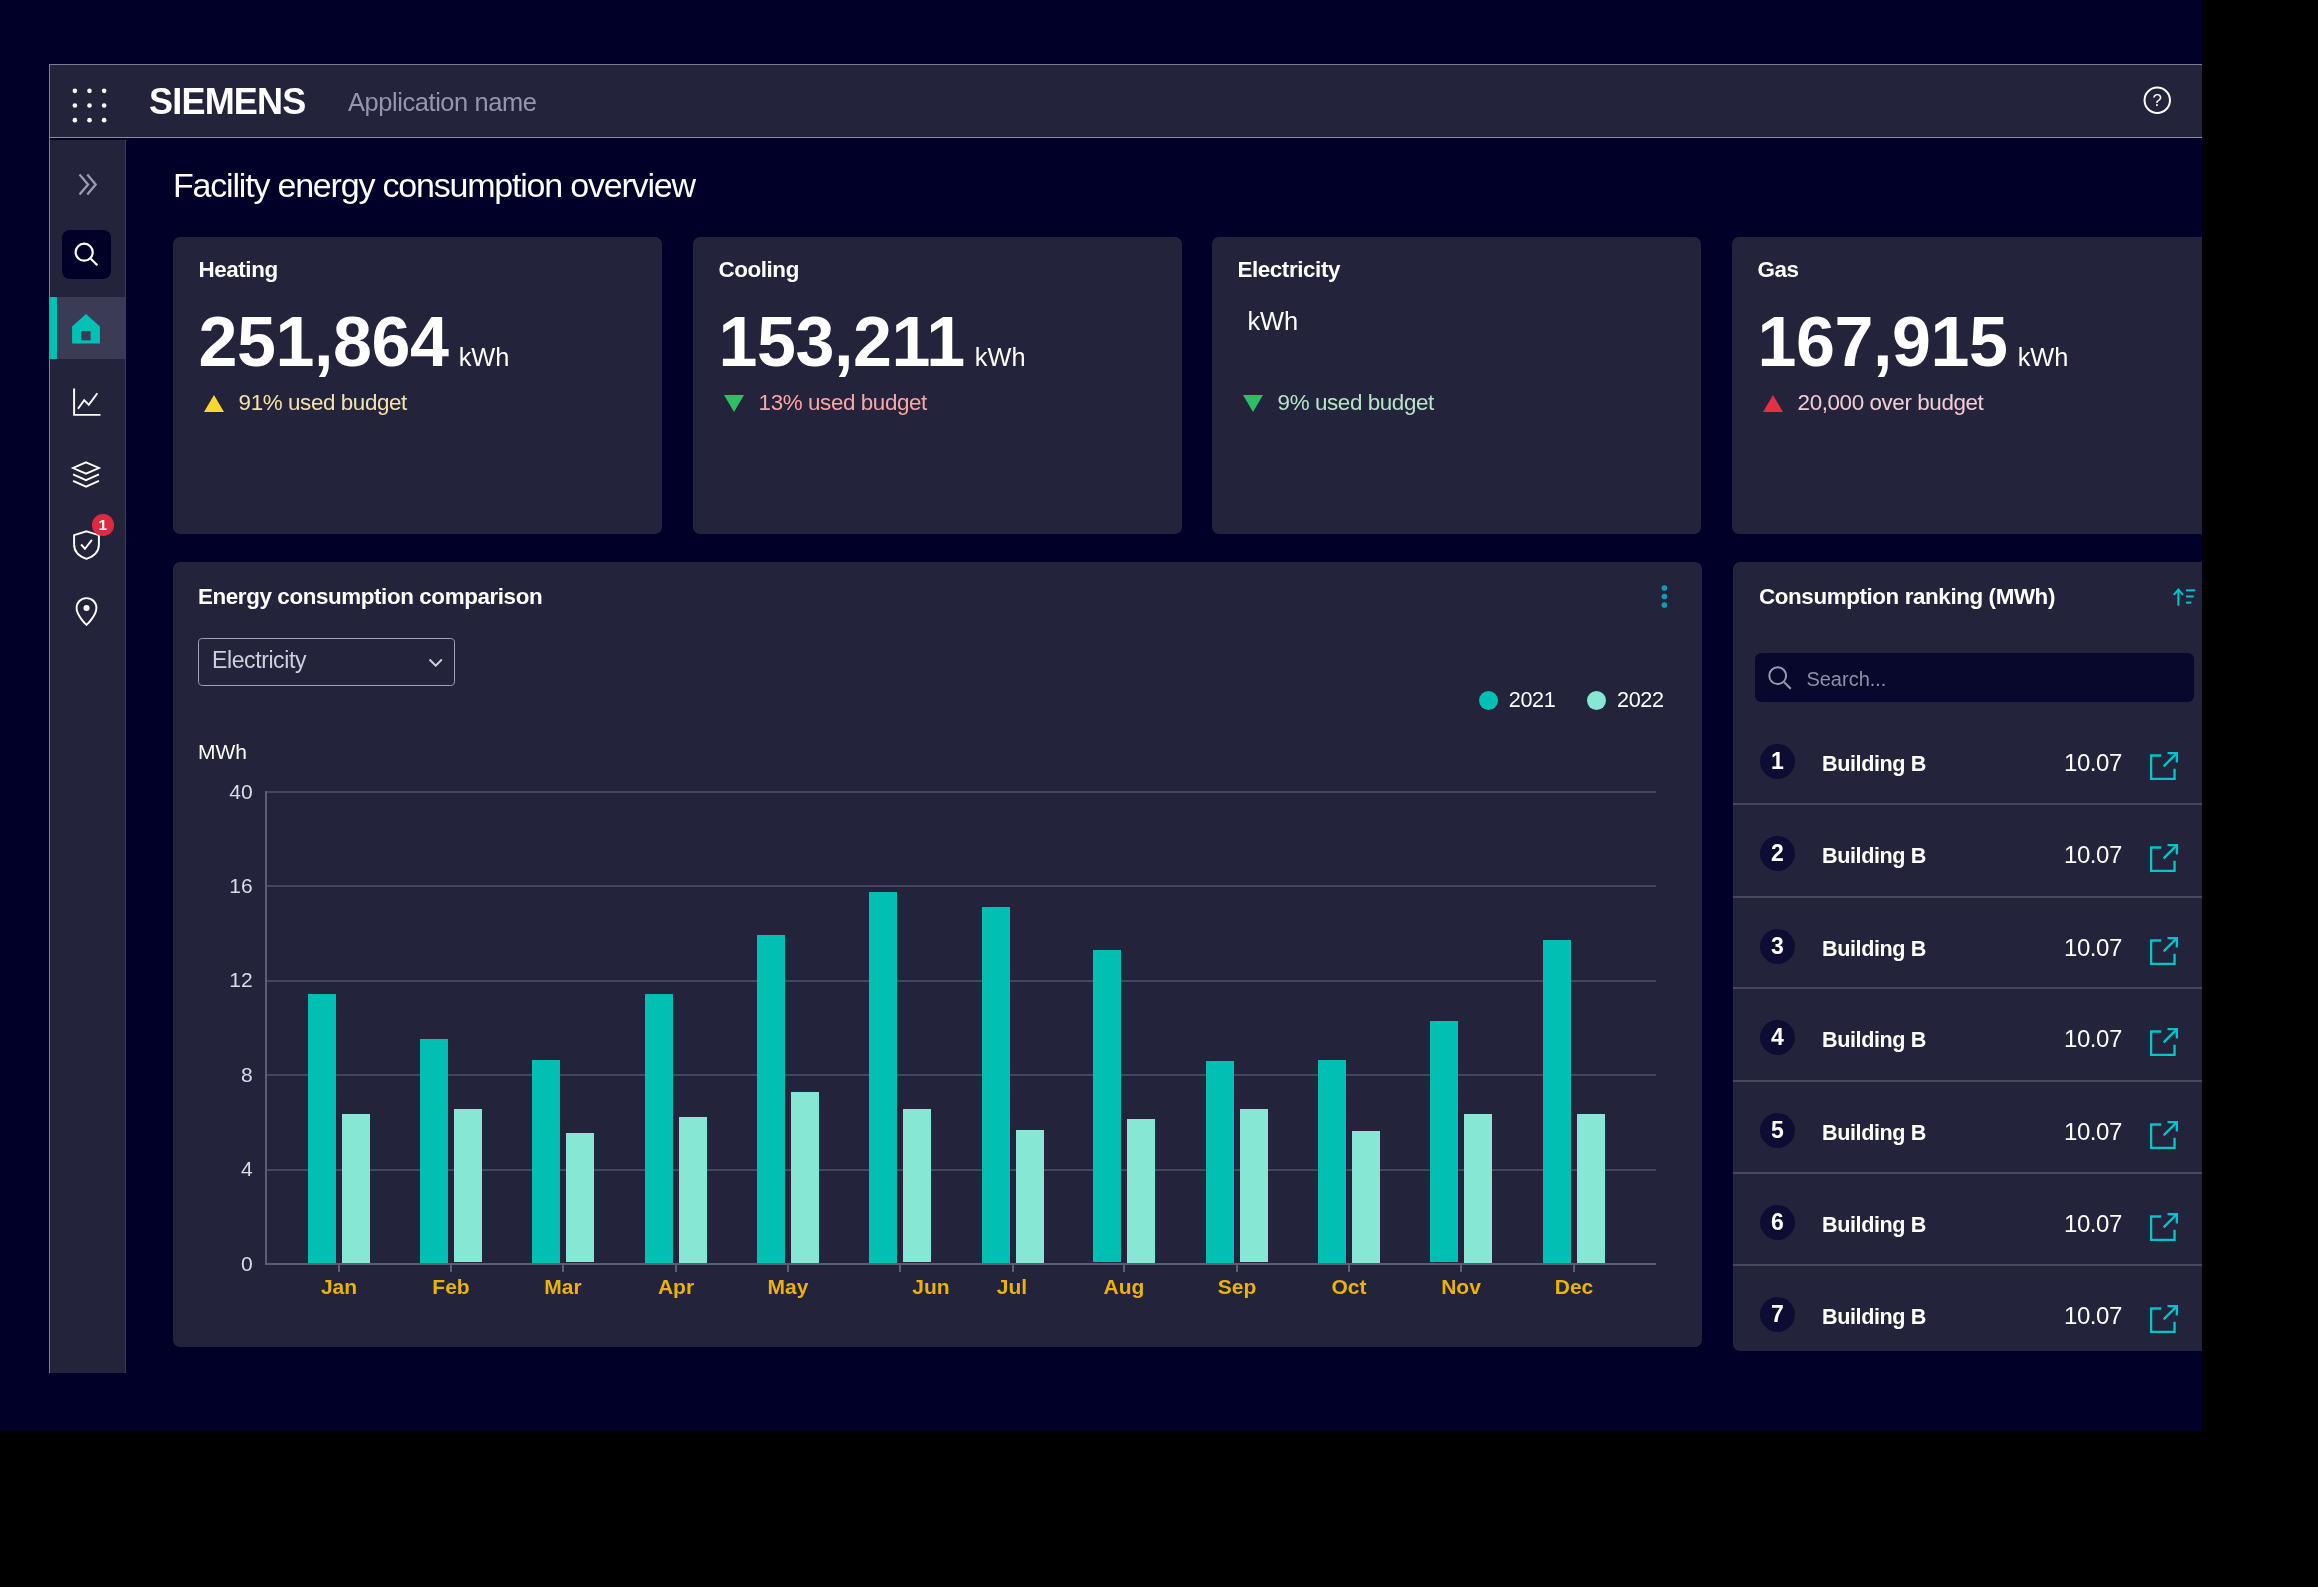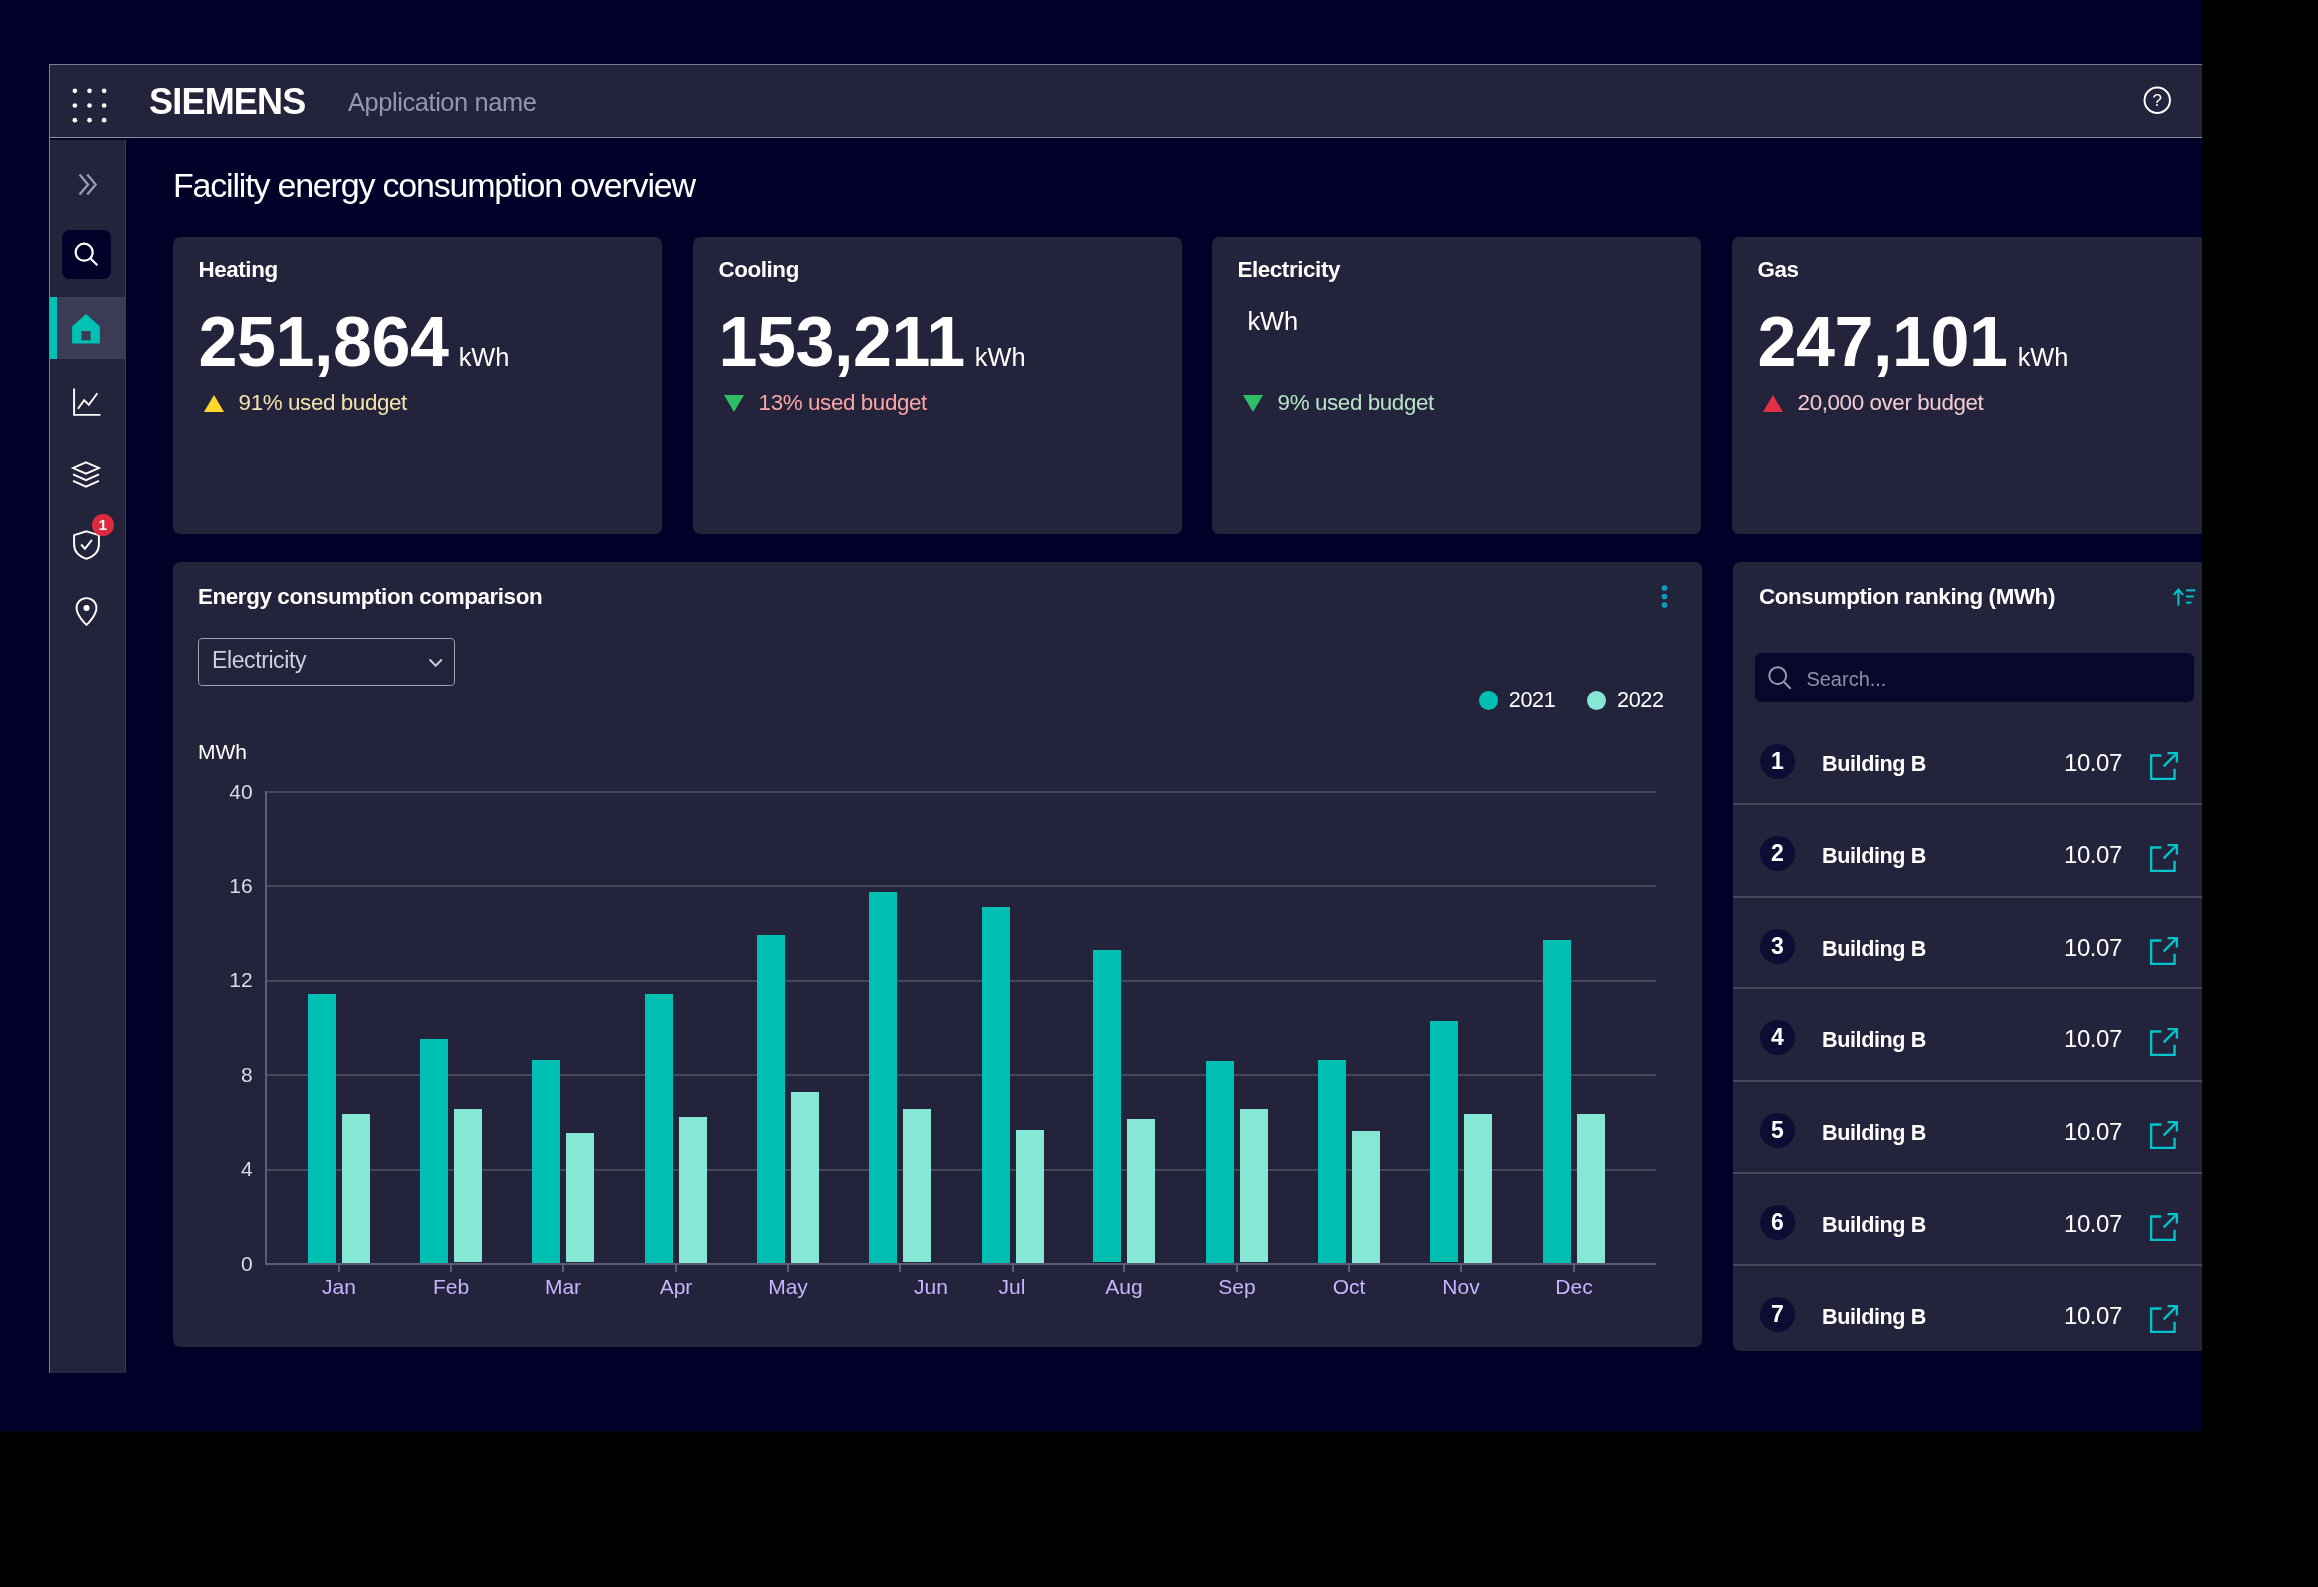--- a/index.html
+++ b/index.html
@@ -22,21 +22,21 @@
   .status { position:absolute; display:flex; align-items:center; font-size:22.4px; letter-spacing:-0.4px; }
   .tri { width:0; height:0; margin-right:14.6px; }
   .tri.up-y { border-left:10.8px solid transparent; border-right:10.8px solid transparent; border-bottom:17.7px solid #fdd72e; }
   .tri.down-g { border-left:10.8px solid transparent; border-right:10.8px solid transparent; border-top:17.7px solid #2fbe64; }
   .tri.up-r { border-left:10.8px solid transparent; border-right:10.8px solid transparent; border-bottom:17.7px solid #e23045; }
   
   .bar21 { position:absolute; width:28px; background:#00bfb3; }
   .bar22 { position:absolute; width:28px; background:#86e7d5; }
   .gline { position:absolute; height:1.5px; background:rgba(255,255,255,0.16); }
   .ylab { position:absolute; width:62px; text-align:right; font-size:21px; color:#dcdce8; line-height:21px; }
-  .xlab { position:absolute; font-size:21px; color:#c4b5fd; line-height:21px; transform:translateX(-50%); }
+  .xlab { position:absolute; font-size:21px; color:#eab308; line-height:21px; transform:translateX(-50%);font-weight:bold; }
   .tick { position:absolute; width:1.5px; height:9.2px; background:#5c5c78; }
   
   .rrow { position:absolute; left:0; width:487px; height:92px; }
   .rsep { position:absolute; left:0; width:487px; height:1.5px; background:rgba(255,255,255,0.17); }
   .rnum { position:absolute; left:27px; top:29px; width:35px; height:35px; border-radius:50%; background:#0d0d33; color:#fff; font-size:23px; font-weight:bold; text-align:center; line-height:35px; }
   .rname { position:absolute; left:89px; top:38px; font-size:21.6px; font-weight:bold; color:#fff; line-height:21.6px; letter-spacing:-0.4px; }
   .rval { position:absolute; right:98px; top:36px; font-size:24px; color:#fff; line-height:24px; letter-spacing:-0.4px; }
   .rext { position:absolute; left:415px; top:35px; }
 </style>
 </head>
@@ -129,21 +129,21 @@
       <div class="card" style="left:1086px;top:97px;width:489px;height:297px;">
         <div class="cardtitle" style="left:25.4px;top:22.4px;">Electricity</div>
         <div class="kpinum" style="left:25.4px;top:70px;">
             <span class="unit">kWh</span>
           </div>
         <div class="status" style="left:31px;top:153px;color:#b7e5c5;"><span class="tri down-g"></span>9% used budget</div>
       </div>
       <div class="card" style="left:1606px;top:97px;width:489px;height:297px;">
         <div class="cardtitle" style="left:25.4px;top:22.4px;">Gas</div>
         <div class="kpinum" style="left:25.4px;top:70px;">
-            <span class="big">247,101</span>
+            <span class="big">167,915</span>
             <span class="unit">kWh</span>
           </div>
         <div class="status" style="left:31px;top:153px;color:#f4cdd3;"><span class="tri up-r"></span>20,000 over budget</div>
       </div>
 
       <div class="card" id="chartcard" style="left:47px;top:422px;width:1529px;height:785px;">
         <div class="cardtitle" style="left:25px;top:24px;">Energy consumption comparison</div>
         <svg class="abs" style="left:1486px;top:21.6px" width="10.8" height="25" viewBox="0 0 14 32">
           <g fill="#0f9bb8">
               <circle cx="7" cy="5" r="3.7"></circle>

